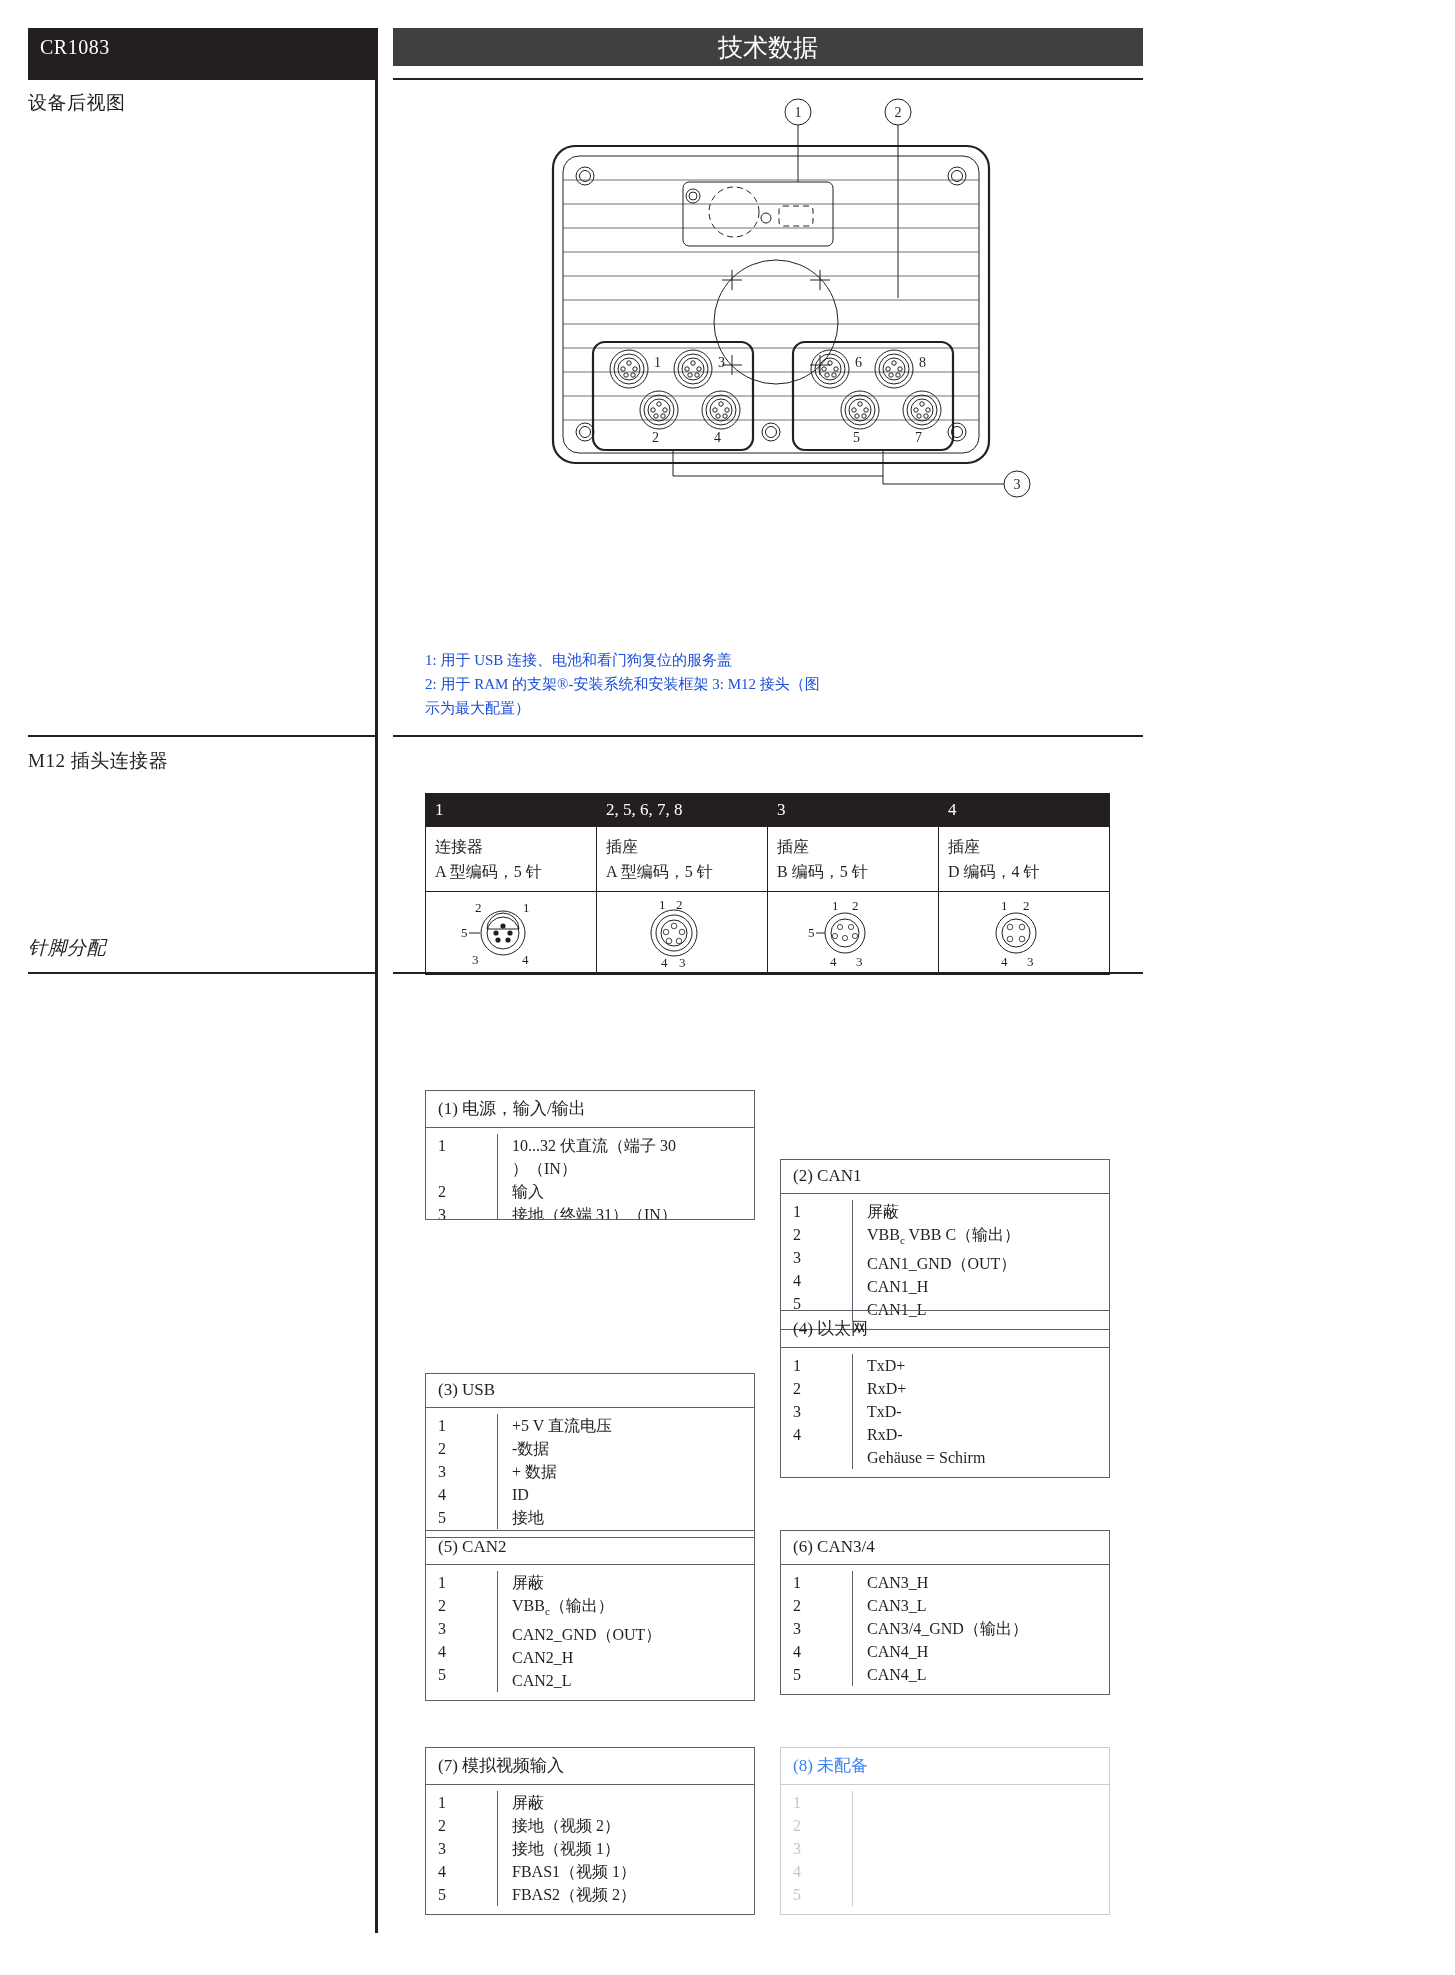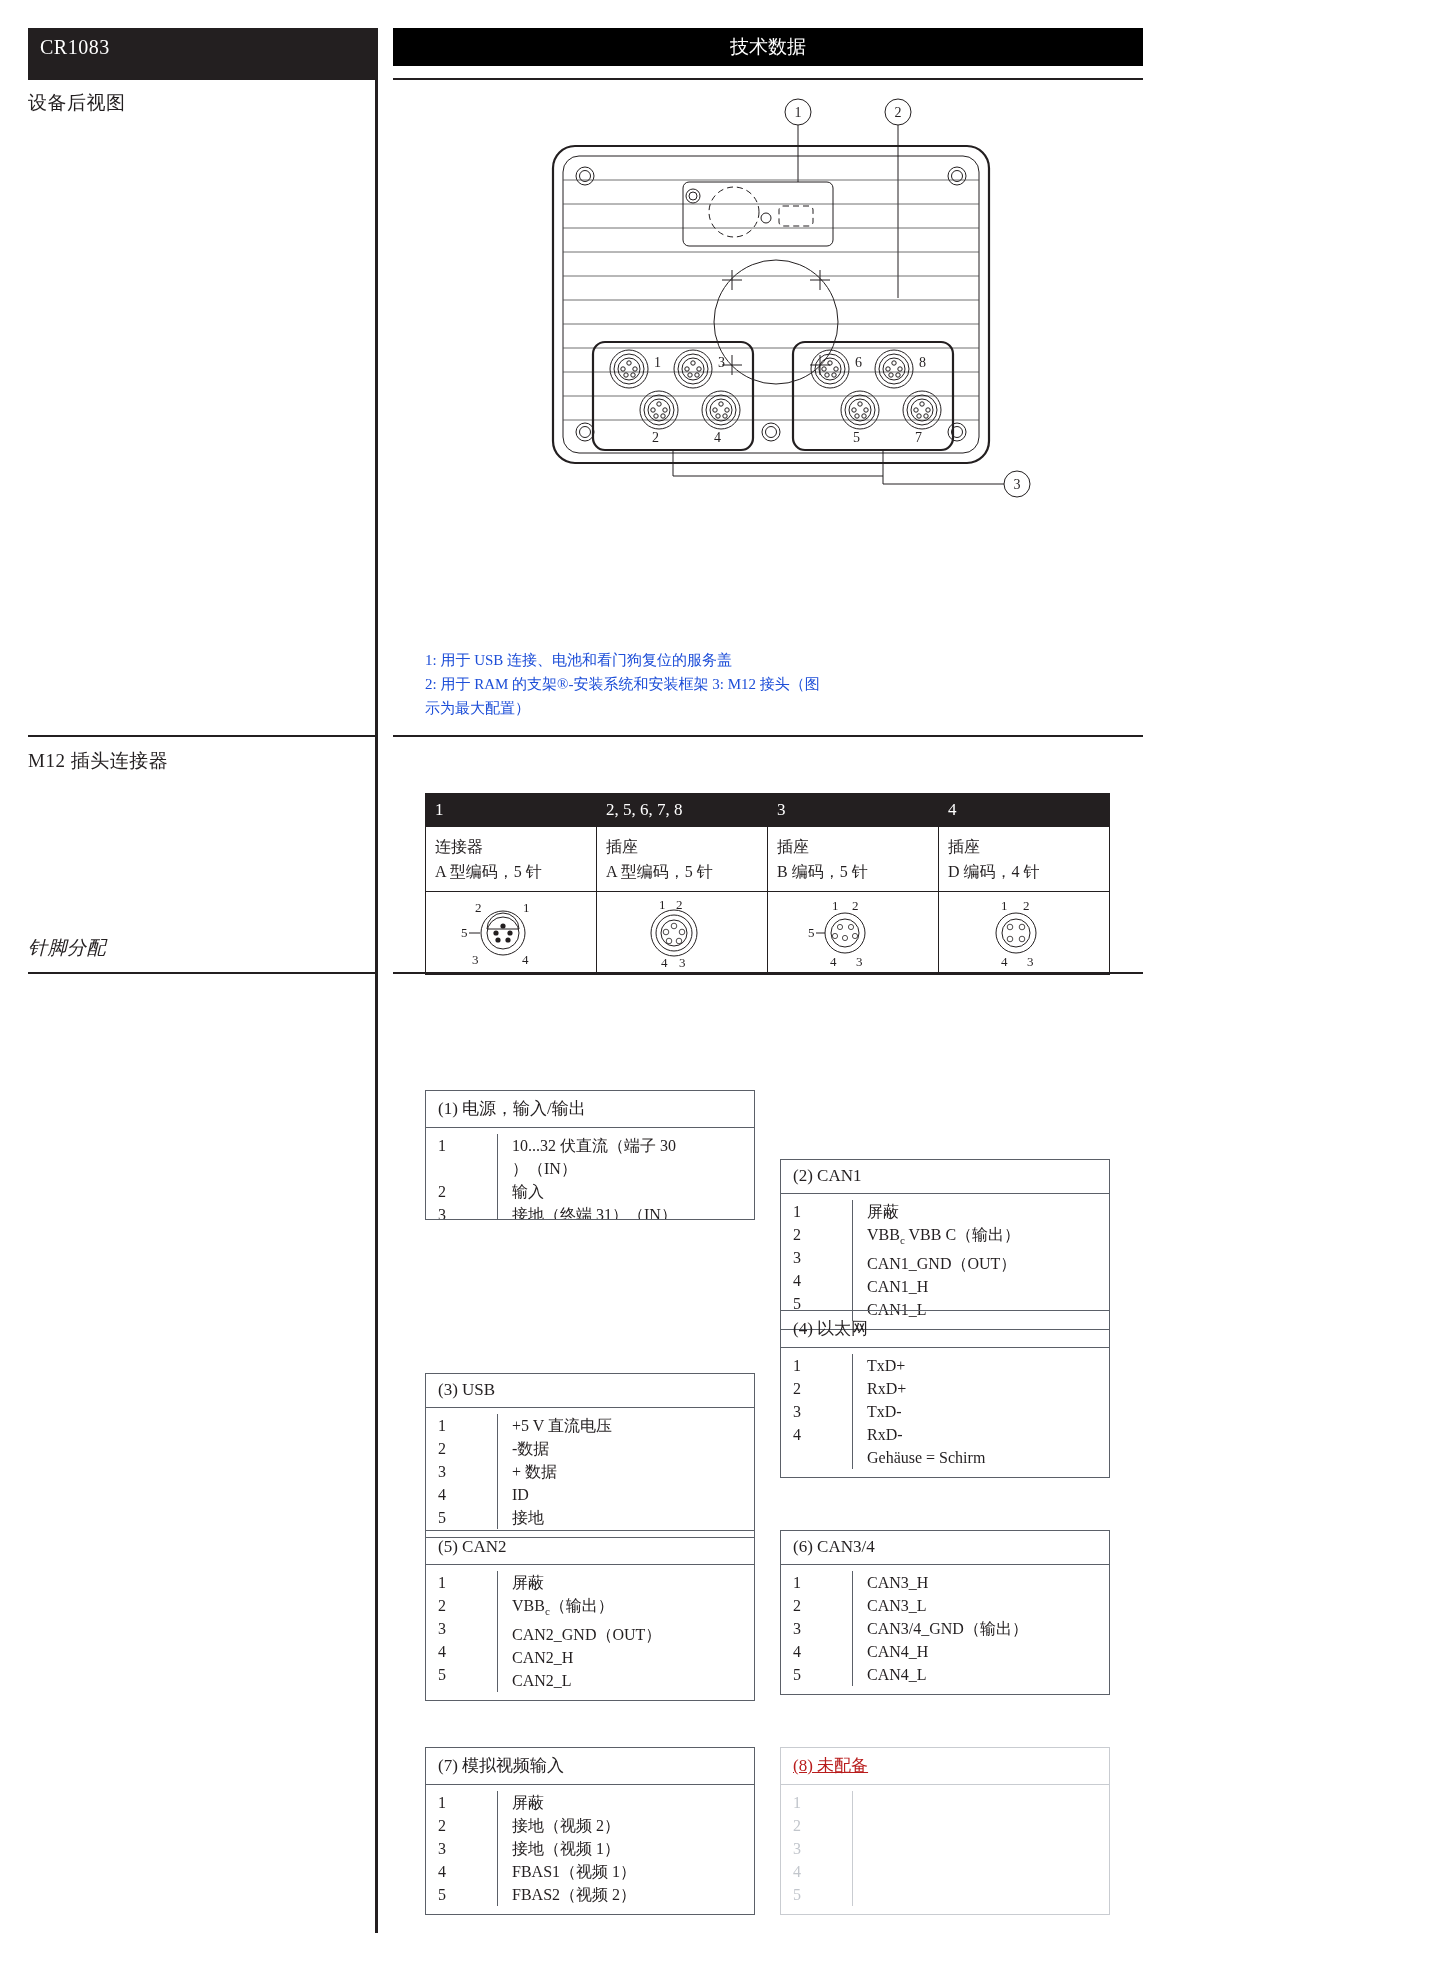--- a/index.html
+++ b/index.html
@@ -36,23 +36,23 @@
     padding-left: 12px;
     box-sizing: border-box;
     letter-spacing: 0.5px;
   }
   .hdr-right {
     position: absolute;
     left: 393px;
     top: 28px;
     width: 750px;
     height: 38px;
-    background: #000000;
+    background: #404040;
     color: #ffffff;
-    font-size: 19px;
+    font-size: 25px;
     line-height: 38px;
     text-align: center;
     box-sizing: border-box;
     font-family: "Liberation Sans", "DejaVu Sans", sans-serif;
   }
 
   
   .vrule {
     position: absolute;
     left: 375px;
@@ -164,21 +164,21 @@
     box-sizing: border-box;
     overflow: hidden;
   }
   .pinbox .pb-nums div,
   .pinbox .pb-vals div {
     font-size: 16px;
     line-height: 23px;
     color: #231f20;
     white-space: nowrap;
   }
-  .pinbox.faded .pb-title { color: #b91c1c; text-decoration: underline; }
+  .pinbox.faded .pb-title { color: #3b82f6; }
   .pinbox.faded { border-color: #c9ccd1; }
   .pinbox.faded .pb-title { border-bottom-color: #c9ccd1; }
   .pinbox.faded .pb-nums { border-right-color: #c9ccd1; }
   .pinbox.faded .pb-nums div { color: #c2c6cc; }
 
   
   .pinbox.clip { overflow: hidden; }
 
   .sub { font-size: 11px; vertical-align: sub; }
 

